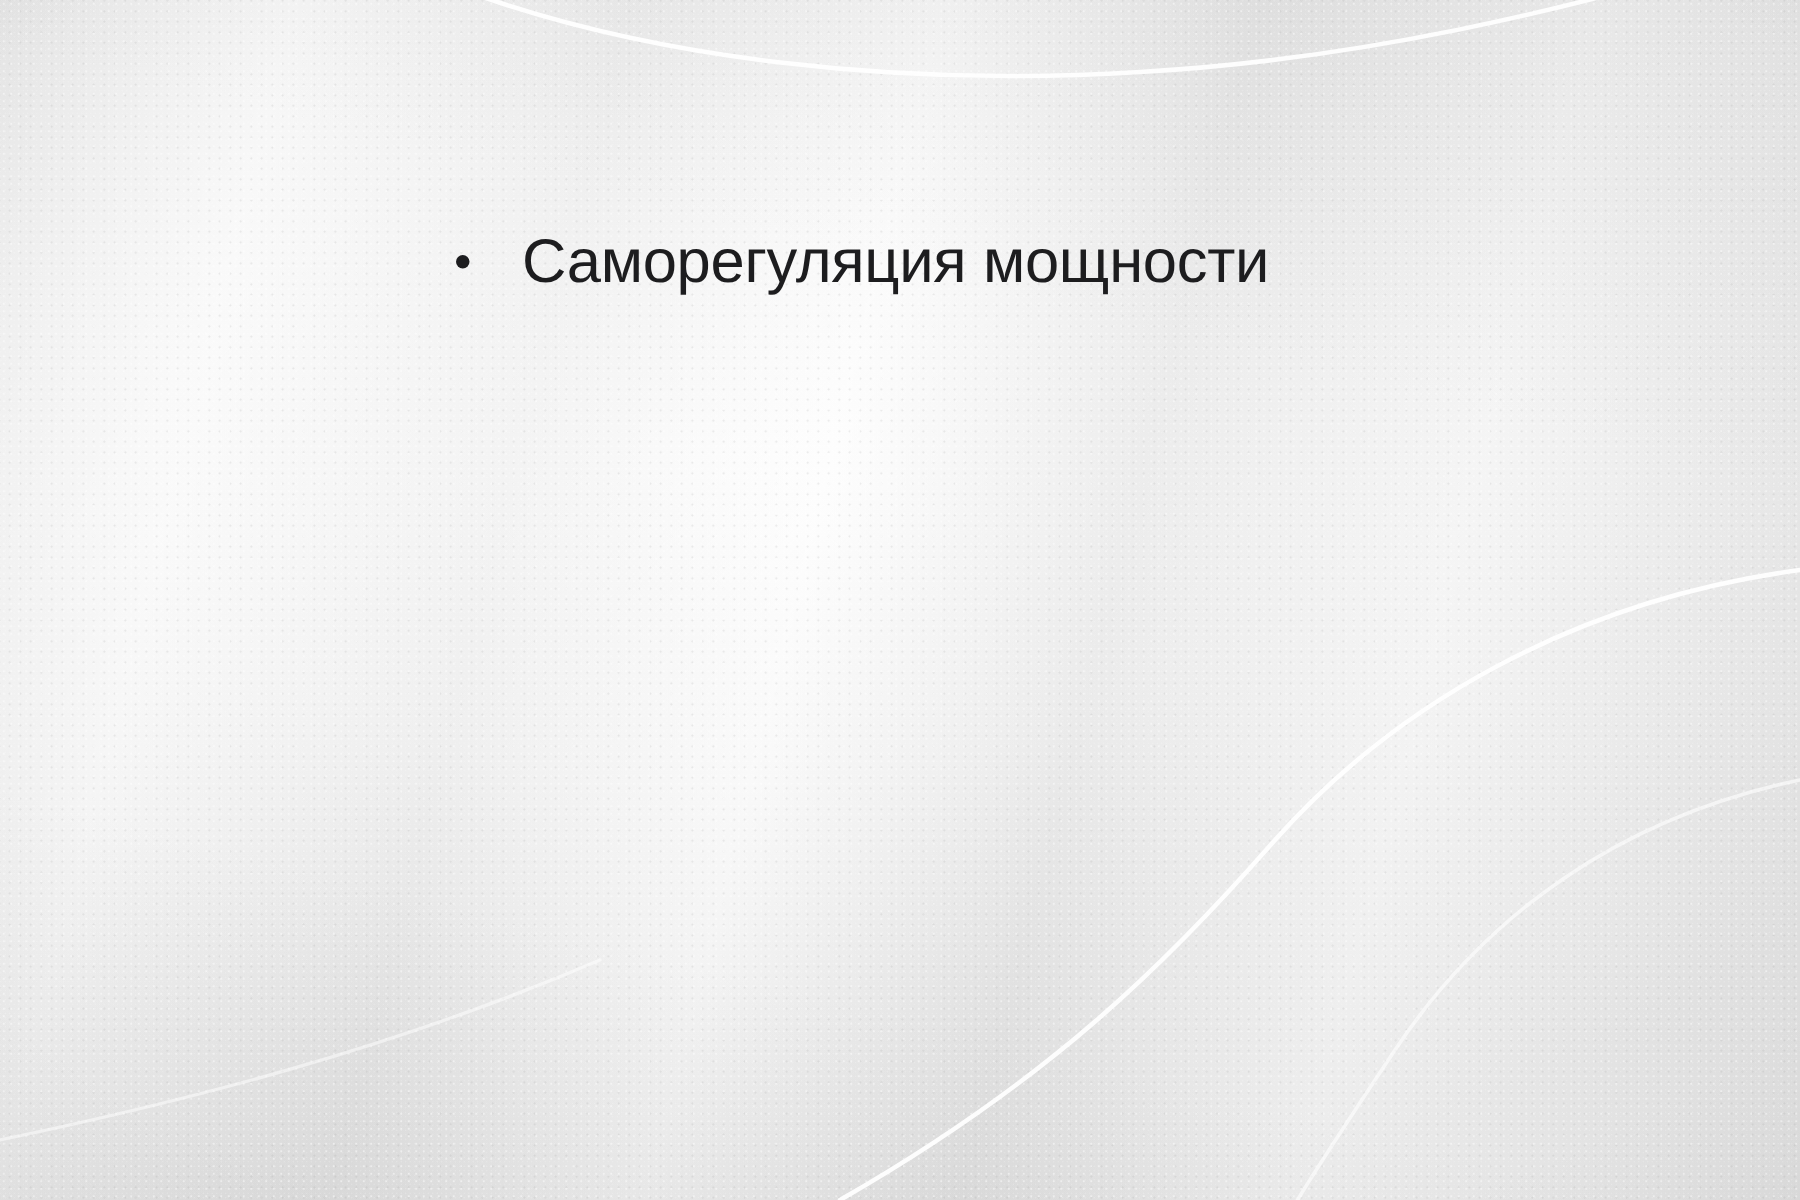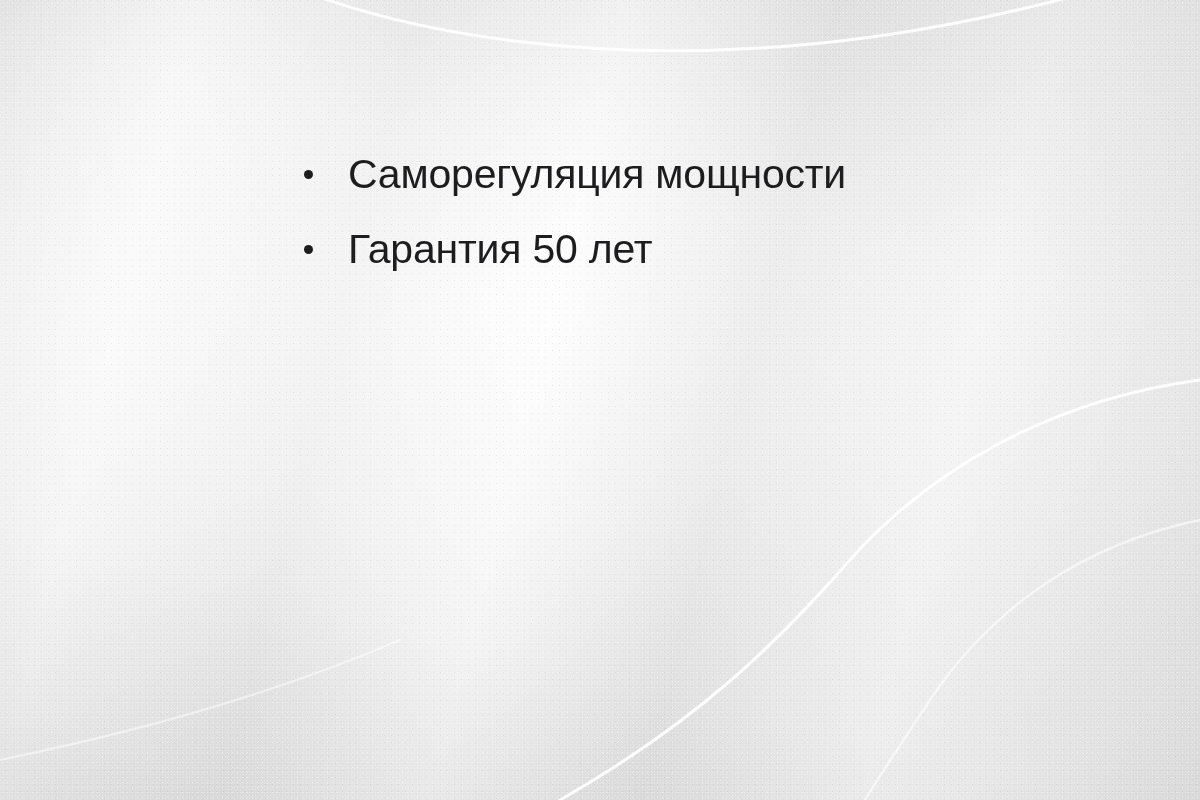--- a/index.html
+++ b/index.html
@@ -144,20 +144,16 @@
       <path d="M0,760 C120,735 260,700 400,640" stroke-width="2.2" stroke-opacity="0.5"></path>
     </g>
   </svg>
 
   <div class="content">
     <ul class="bullets">
       <li>
         <span class="dot"></span>
         <span class="li-text">Саморегуляция мощности</span>
       </li>
-      <li>
-        <span class="dot"></span>
-        <span class="li-text">Гарантия 50 лет</span>
-      </li>
     </ul>
   </div>
 
 </div>
 
 </body></html>

